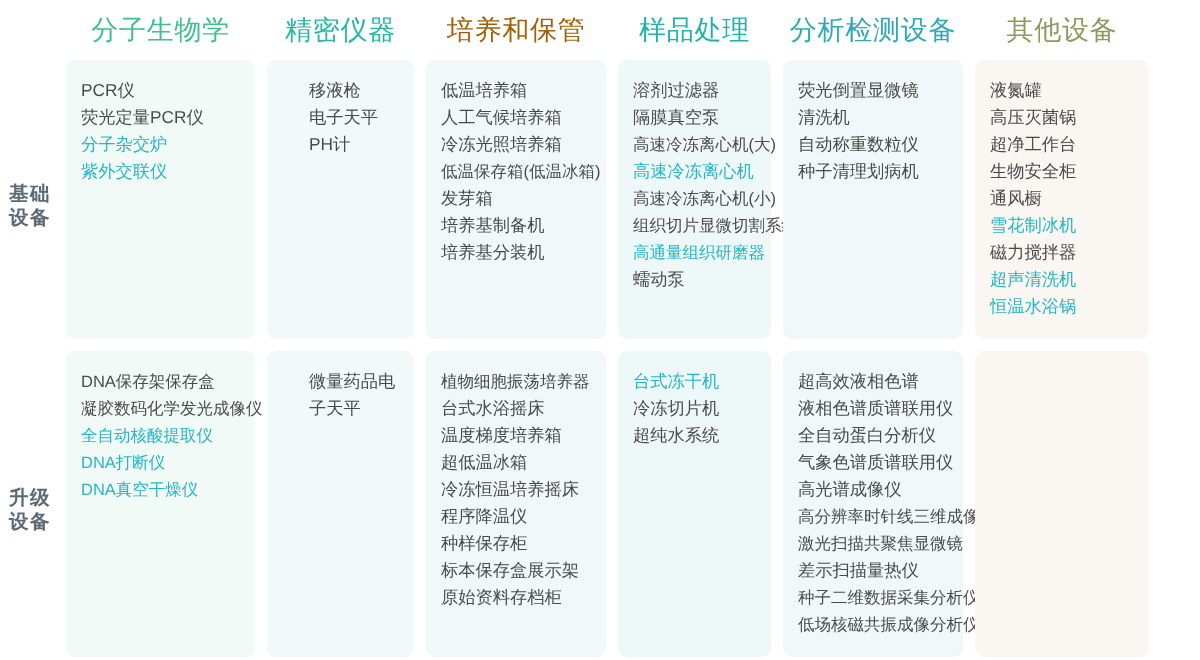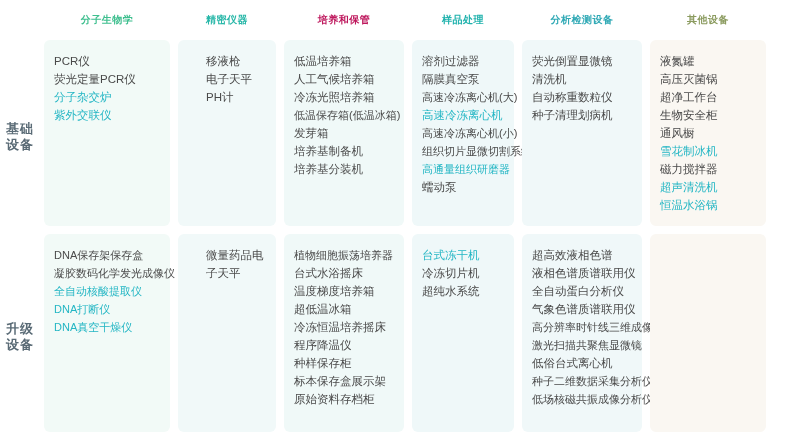--- a/index.html
+++ b/index.html
@@ -38,27 +38,27 @@
   }
   .rowlabel span { display: block; }
 
   
   .hdr-spacer { height: 40px; }
   .colhead {
     height: 40px;
     display: flex;
     align-items: center;
     justify-content: center;
-    font-size: 10px;
-    font-weight: bold;
+    font-size: 18px;
+    font-weight: normal;
     letter-spacing: .5px;
   }
   .colhead.c0 { color: #3fbf8f; }
   .colhead.c1 { color: #27b7a8; }
-  .colhead.c2 { color: #be185d; }
+  .colhead.c2 { color: #a16207; }
   .colhead.c3 { color: #20b2ad; }
   .colhead.c4 { color: #2fa9b5; }
   .colhead.c5 { color: #8b9b5f; }
 
   
   .card {
     position: relative;
     margin: 0 4px 8px 4px;
     border-radius: 6px;
     padding: 12px 8px 12px 10px;
@@ -198,23 +198,24 @@
       <div class="item hl">台式冻干机</div>
       <div class="item">冷冻切片机</div>
       <div class="item">超纯水系统</div>
     </div>
 
     <div class="card lower tint4">
       <div class="item">超高效液相色谱</div>
       <div class="item">液相色谱质谱联用仪</div>
       <div class="item">全自动蛋白分析仪</div>
       <div class="item">气象色谱质谱联用仪</div>
+      <div class="item">高光谱成像仪</div>
       <div class="item small">高分辨率时针线三维成像仪</div>
       <div class="item small">激光扫描共聚焦显微镜</div>
-      <div class="item">低俗台式离心机</div>
+      <div class="item">差示扫描量热仪</div>
       <div class="item small">种子二维数据采集分析仪</div>
       <div class="item small">低场核磁共振成像分析仪</div>
     </div>
 
     <div class="card lower tint5"></div>
   </div>
 
 </div>
 
 </body></html>

